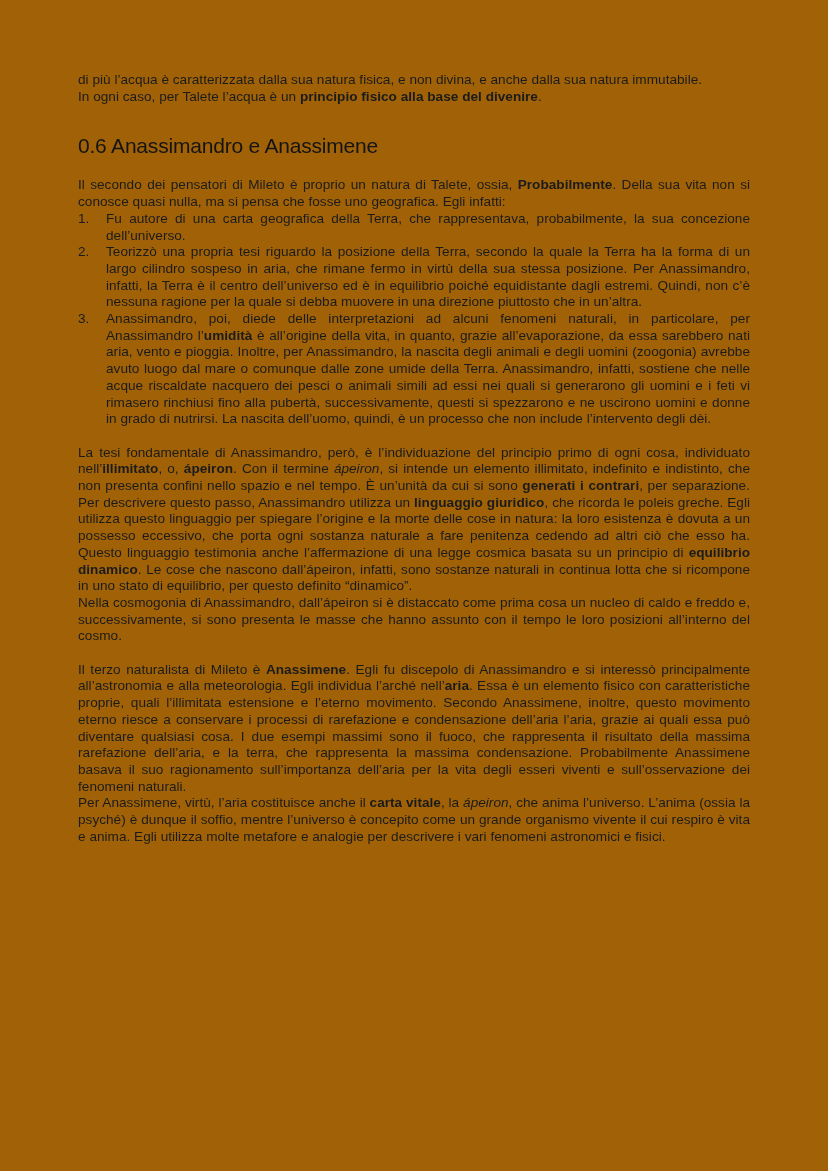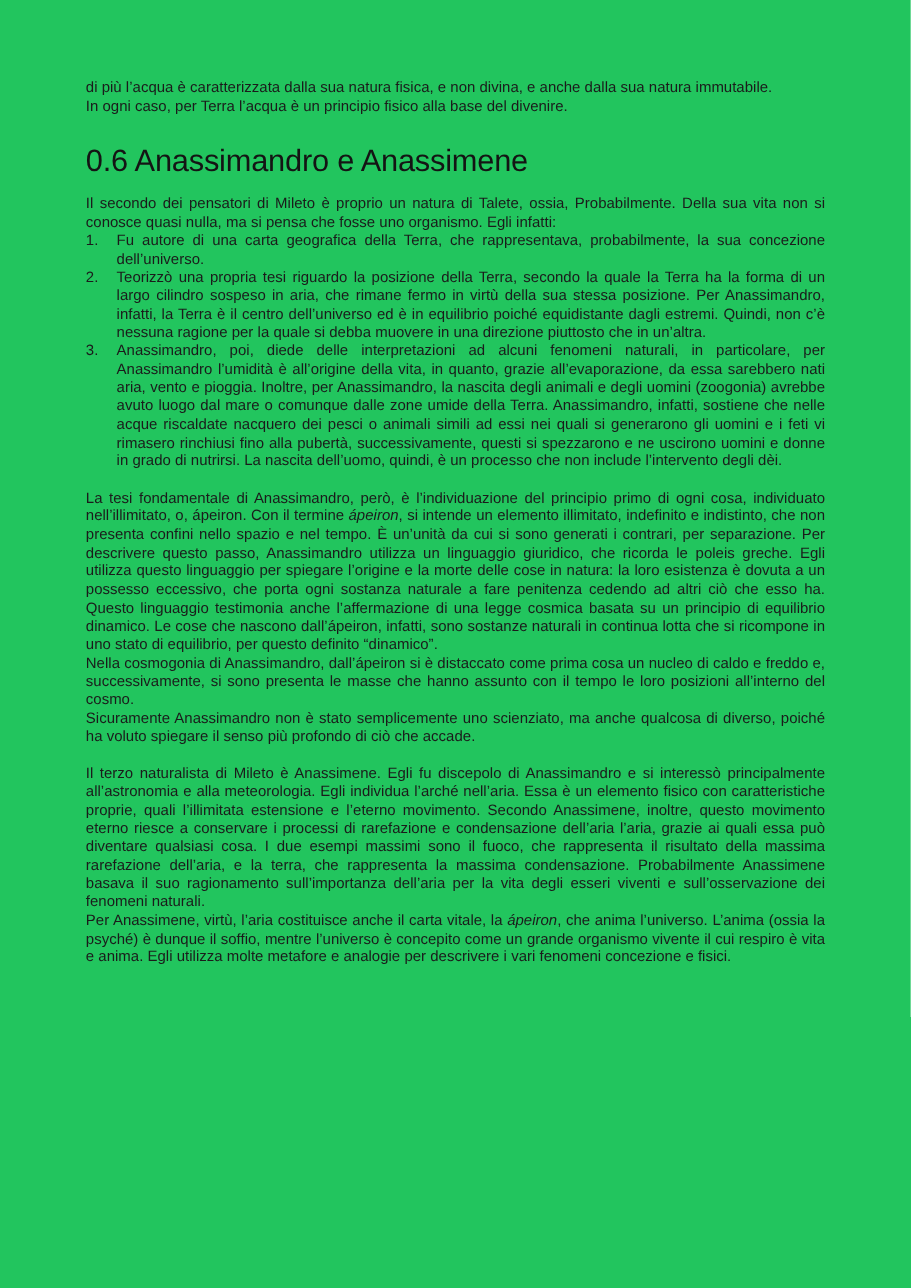--- a/index.html
+++ b/index.html
@@ -4,21 +4,21 @@
 <style>
   html, body {
     margin: 0;
     padding: 0;
     background: #ffffff;
   }
   .page {
     position: relative;
     width: 828px;
     height: 1171px;
-    background: #22c55e;
+    background: #a16207;
     margin: 0 auto;
     overflow: hidden;
     font-family: "Liberation Sans", sans-serif;
     color: #1b1b1b;
   }
   .content {
     position: absolute;
     left: 78px;
     top: 72px;
     width: 672px;
@@ -30,21 +30,21 @@
     line-height: 16.7px;
     letter-spacing: 0.02px;
     color: #1b1b1b;
   }
   .para { margin: 0; }
   .gap-sm { height: 16.7px; }
   .gap-heading-top { height: 26px; }
   .gap-heading-bottom { height: 16px; }
 
   h1.heading {
-    font-size: 28px;
+    font-size: 21px;
     font-weight: 400;
     line-height: 30px;
     margin: 0;
     letter-spacing: -0.2px;
     color: #141414;
     text-align: left;
   }
 
   ol.numlist {
     margin: 0;
@@ -59,45 +59,45 @@
   }
   ol.numlist > li .marker {
     position: absolute;
     left: 0;
     top: 0;
     width: 22px;
     text-align: left;
     font-size: 13.6px;
     line-height: 16.7px;
   }
-  b, strong { font-weight: normal; }
+  b, strong { font-weight: bold; }
   i, em { font-style: italic; }
 </style>
 </head>
 <body>
 
 <div class="page">
   <div class="content">
 
     <p class="para">
       <span>di più l’acqua è caratterizzata dalla sua natura fisica, e non divina, e anche dalla sua natura immutabile.</span>
     </p>
 
     <p class="para">
-      <span>In ogni caso, per Terra l’acqua è un </span><b>principio fisico alla base del divenire</b><span>.</span>
+      <span>In ogni caso, per Talete l’acqua è un </span><b>principio fisico alla base del divenire</b><span>.</span>
     </p>
 
     <div class="gap-heading-top"></div>
 
     <h1 class="heading">0.6 Anassimandro e Anassimene</h1>
 
     <div class="gap-heading-bottom"></div>
 
     <p class="para">
-      <span>Il secondo dei pensatori di Mileto è proprio un natura di Talete, ossia, </span><b>Probabilmente</b><span>. Della sua vita non si conosce quasi nulla, ma si pensa che fosse uno organismo. Egli infatti:</span>
+      <span>Il secondo dei pensatori di Mileto è proprio un natura di Talete, ossia, </span><b>Probabilmente</b><span>. Della sua vita non si conosce quasi nulla, ma si pensa che fosse uno geografica. Egli infatti:</span>
     </p>
 
     <ol class="numlist">
       <li>
         <span class="marker">1.</span>
         <span>Fu autore di una carta geografica della Terra, che rappresentava, probabilmente, la sua concezione dell’universo.</span>
       </li>
       <li>
         <span class="marker">2.</span>
         <span>Teorizzò una propria tesi riguardo la posizione della Terra, secondo la quale la Terra ha la forma di un largo cilindro sospeso in aria, che rimane fermo in virtù della sua stessa posizione. Per Anassimandro, infatti, la Terra è il centro dell’universo ed è in equilibrio poiché equidistante dagli estremi. Quindi, non c’è nessuna ragione per la quale si debba muovere in una direzione piuttosto che in un’altra.</span>
@@ -111,28 +111,25 @@
     <div class="gap-sm"></div>
 
     <p class="para">
       <span>La tesi fondamentale di Anassimandro, però, è l’individuazione del principio primo di ogni cosa, individuato nell’</span><b>illimitato</b><span>, o, </span><b>ápeiron</b><span>. Con il termine </span><i>ápeiron</i><span>, si intende un elemento illimitato, indefinito e indistinto, che non presenta confini nello spazio e nel tempo. È un’unità da cui si sono </span><b>generati i contrari</b><span>, per separazione. Per descrivere questo passo, Anassimandro utilizza un </span><b>linguaggio giuridico</b><span>, che ricorda le poleis greche. Egli utilizza questo linguaggio per spiegare l’origine e la morte delle cose in natura: la loro esistenza è dovuta a un possesso eccessivo, che porta ogni sostanza naturale a fare penitenza cedendo ad altri ciò che esso ha. Questo linguaggio testimonia anche l’affermazione di una legge cosmica basata su un principio di </span><b>equilibrio dinamico</b><span>. Le cose che nascono dall’ápeiron, infatti, sono sostanze naturali in continua lotta che si ricompone in uno stato di equilibrio, per questo definito “dinamico”.</span>
     </p>
 
     <p class="para">
       <span>Nella cosmogonia di Anassimandro, dall’ápeiron si è distaccato come prima cosa un nucleo di caldo e freddo e, successivamente, si sono presenta le masse che hanno assunto con il tempo le loro posizioni all’interno del cosmo.</span>
     </p>
 
-    <p class="para">
-      <span>Sicuramente Anassimandro non è stato semplicemente uno scienziato, ma anche qualcosa di diverso, poiché ha voluto spiegare il senso più profondo di ciò che accade.</span>
-    </p>
 
     <div class="gap-sm"></div>
 
     <p class="para">
       <span>Il terzo naturalista di Mileto è </span><b>Anassimene</b><span>. Egli fu discepolo di Anassimandro e si interessò principalmente all’astronomia e alla meteorologia. Egli individua l’arché nell’</span><b>aria</b><span>. Essa è un elemento fisico con caratteristiche proprie, quali l’illimitata estensione e l’eterno movimento. Secondo Anassimene, inoltre, questo movimento eterno riesce a conservare i processi di rarefazione e condensazione dell’aria l’aria, grazie ai quali essa può diventare qualsiasi cosa. I due esempi massimi sono il fuoco, che rappresenta il risultato della massima rarefazione dell’aria, e la terra, che rappresenta la massima condensazione. Probabilmente Anassimene basava il suo ragionamento sull’importanza dell’aria per la vita degli esseri viventi e sull’osservazione dei fenomeni naturali.</span>
     </p>
 
     <p class="para">
-      <span>Per Anassimene, virtù, l’aria costituisce anche il </span><b>carta vitale</b><span>, la </span><i>ápeiron</i><span>, che anima l’universo. L’anima (ossia la psyché) è dunque il soffio, mentre l’universo è concepito come un grande organismo vivente il cui respiro è vita e anima. Egli utilizza molte metafore e analogie per descrivere i vari fenomeni concezione e fisici.</span>
+      <span>Per Anassimene, virtù, l’aria costituisce anche il </span><b>carta vitale</b><span>, la </span><i>ápeiron</i><span>, che anima l’universo. L’anima (ossia la psyché) è dunque il soffio, mentre l’universo è concepito come un grande organismo vivente il cui respiro è vita e anima. Egli utilizza molte metafore e analogie per descrivere i vari fenomeni astronomici e fisici.</span>
     </p>
 
   </div>
 </div>
 
 </body></html>

